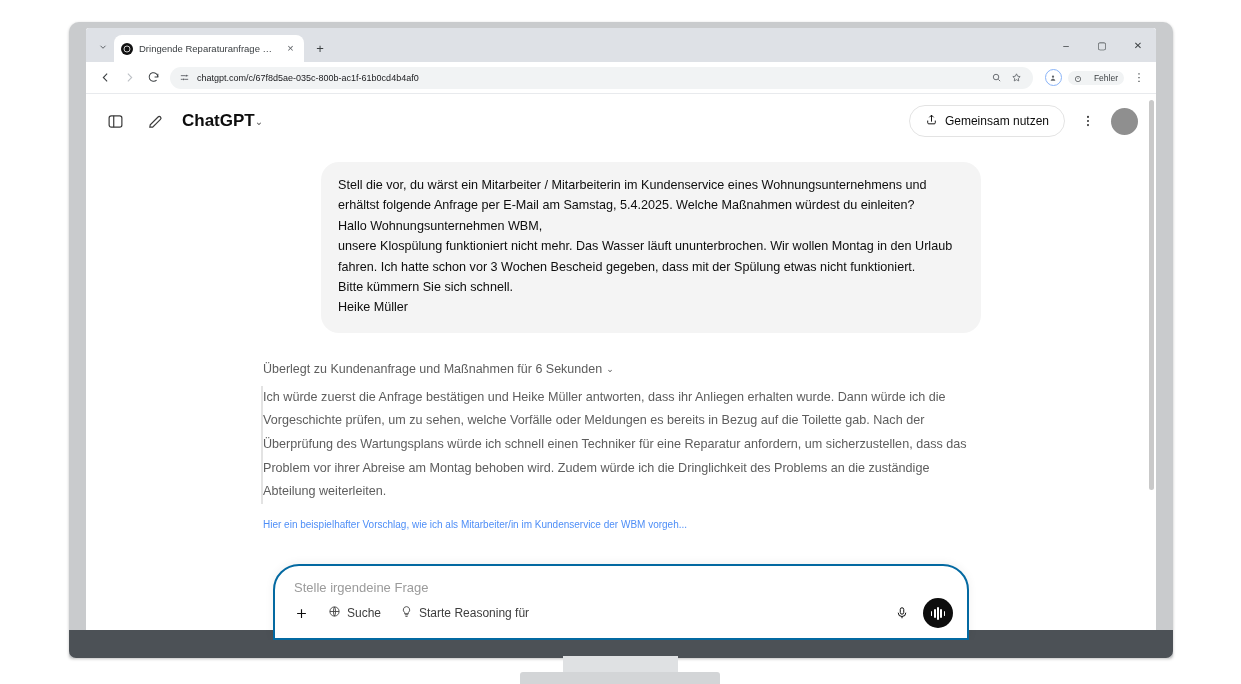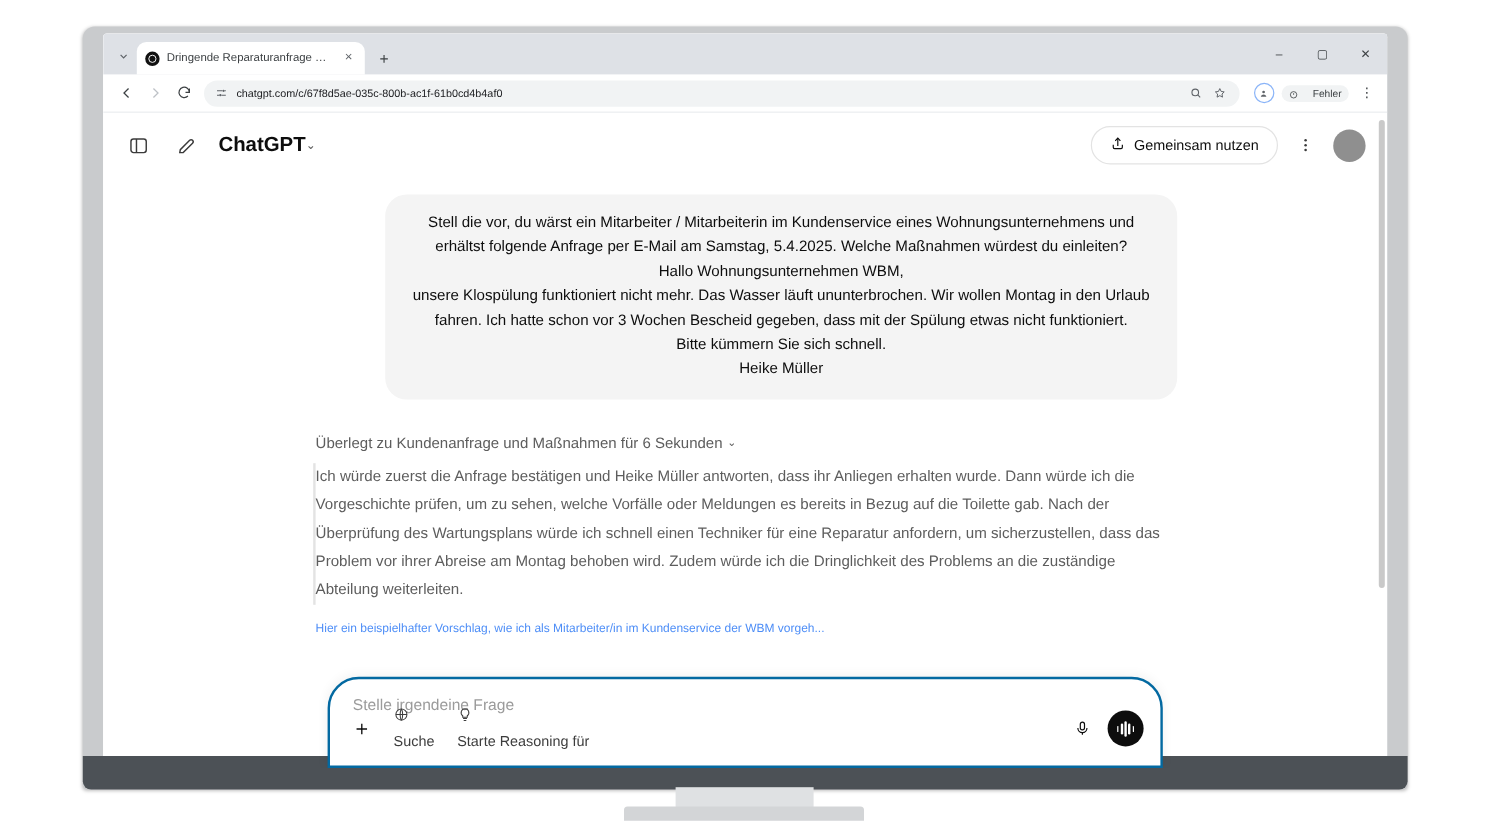--- a/index.html
+++ b/index.html
@@ -276,21 +276,20 @@
   }
   .user-bubble {
     background: #f4f4f4;
     border-radius: 18px;
     padding: 13px 17px 15px 17px;
     margin-left: 60px;
     color: #0d0d0d;
     font-size: 12.6px;
     line-height: 1.62;
     white-space: pre-wrap;
-    text-align: center;
   }
   .reason-row {
     display: flex; align-items: center;
     gap: 4px;
     margin: 29px 0 10px 2px;
     font-size: 12.5px;
     color: #5d5d5d;
   }
   .reason-row .caret { font-size: 9px; }
   .reason-block {
@@ -355,27 +354,26 @@
     display: flex; align-items: center;
     gap: 9px;
   }
   .plus-btn {
     width: 25px; height: 25px;
     border-radius: 50%;
     display: flex; align-items: center; justify-content: center;
     font-size: 16px; color: #0d0d0d;
   }
   .pill {
-    display: flex; 
+    display: flex; align-items: center;
     gap: 6px;
     font-size: 12px;
     color: #3d3d3d;
     padding: 3px 5px;
     border-radius: 14px;
-    flex-direction: column;
   }
   .composer-spacer { flex: 1 1 auto; }
   .mic-btn {
     width: 24px; height: 24px;
     display: flex; align-items: center; justify-content: center;
     color: #0d0d0d;
   }
   .voice-btn {
     width: 30px; height: 30px;
     border-radius: 50%;

